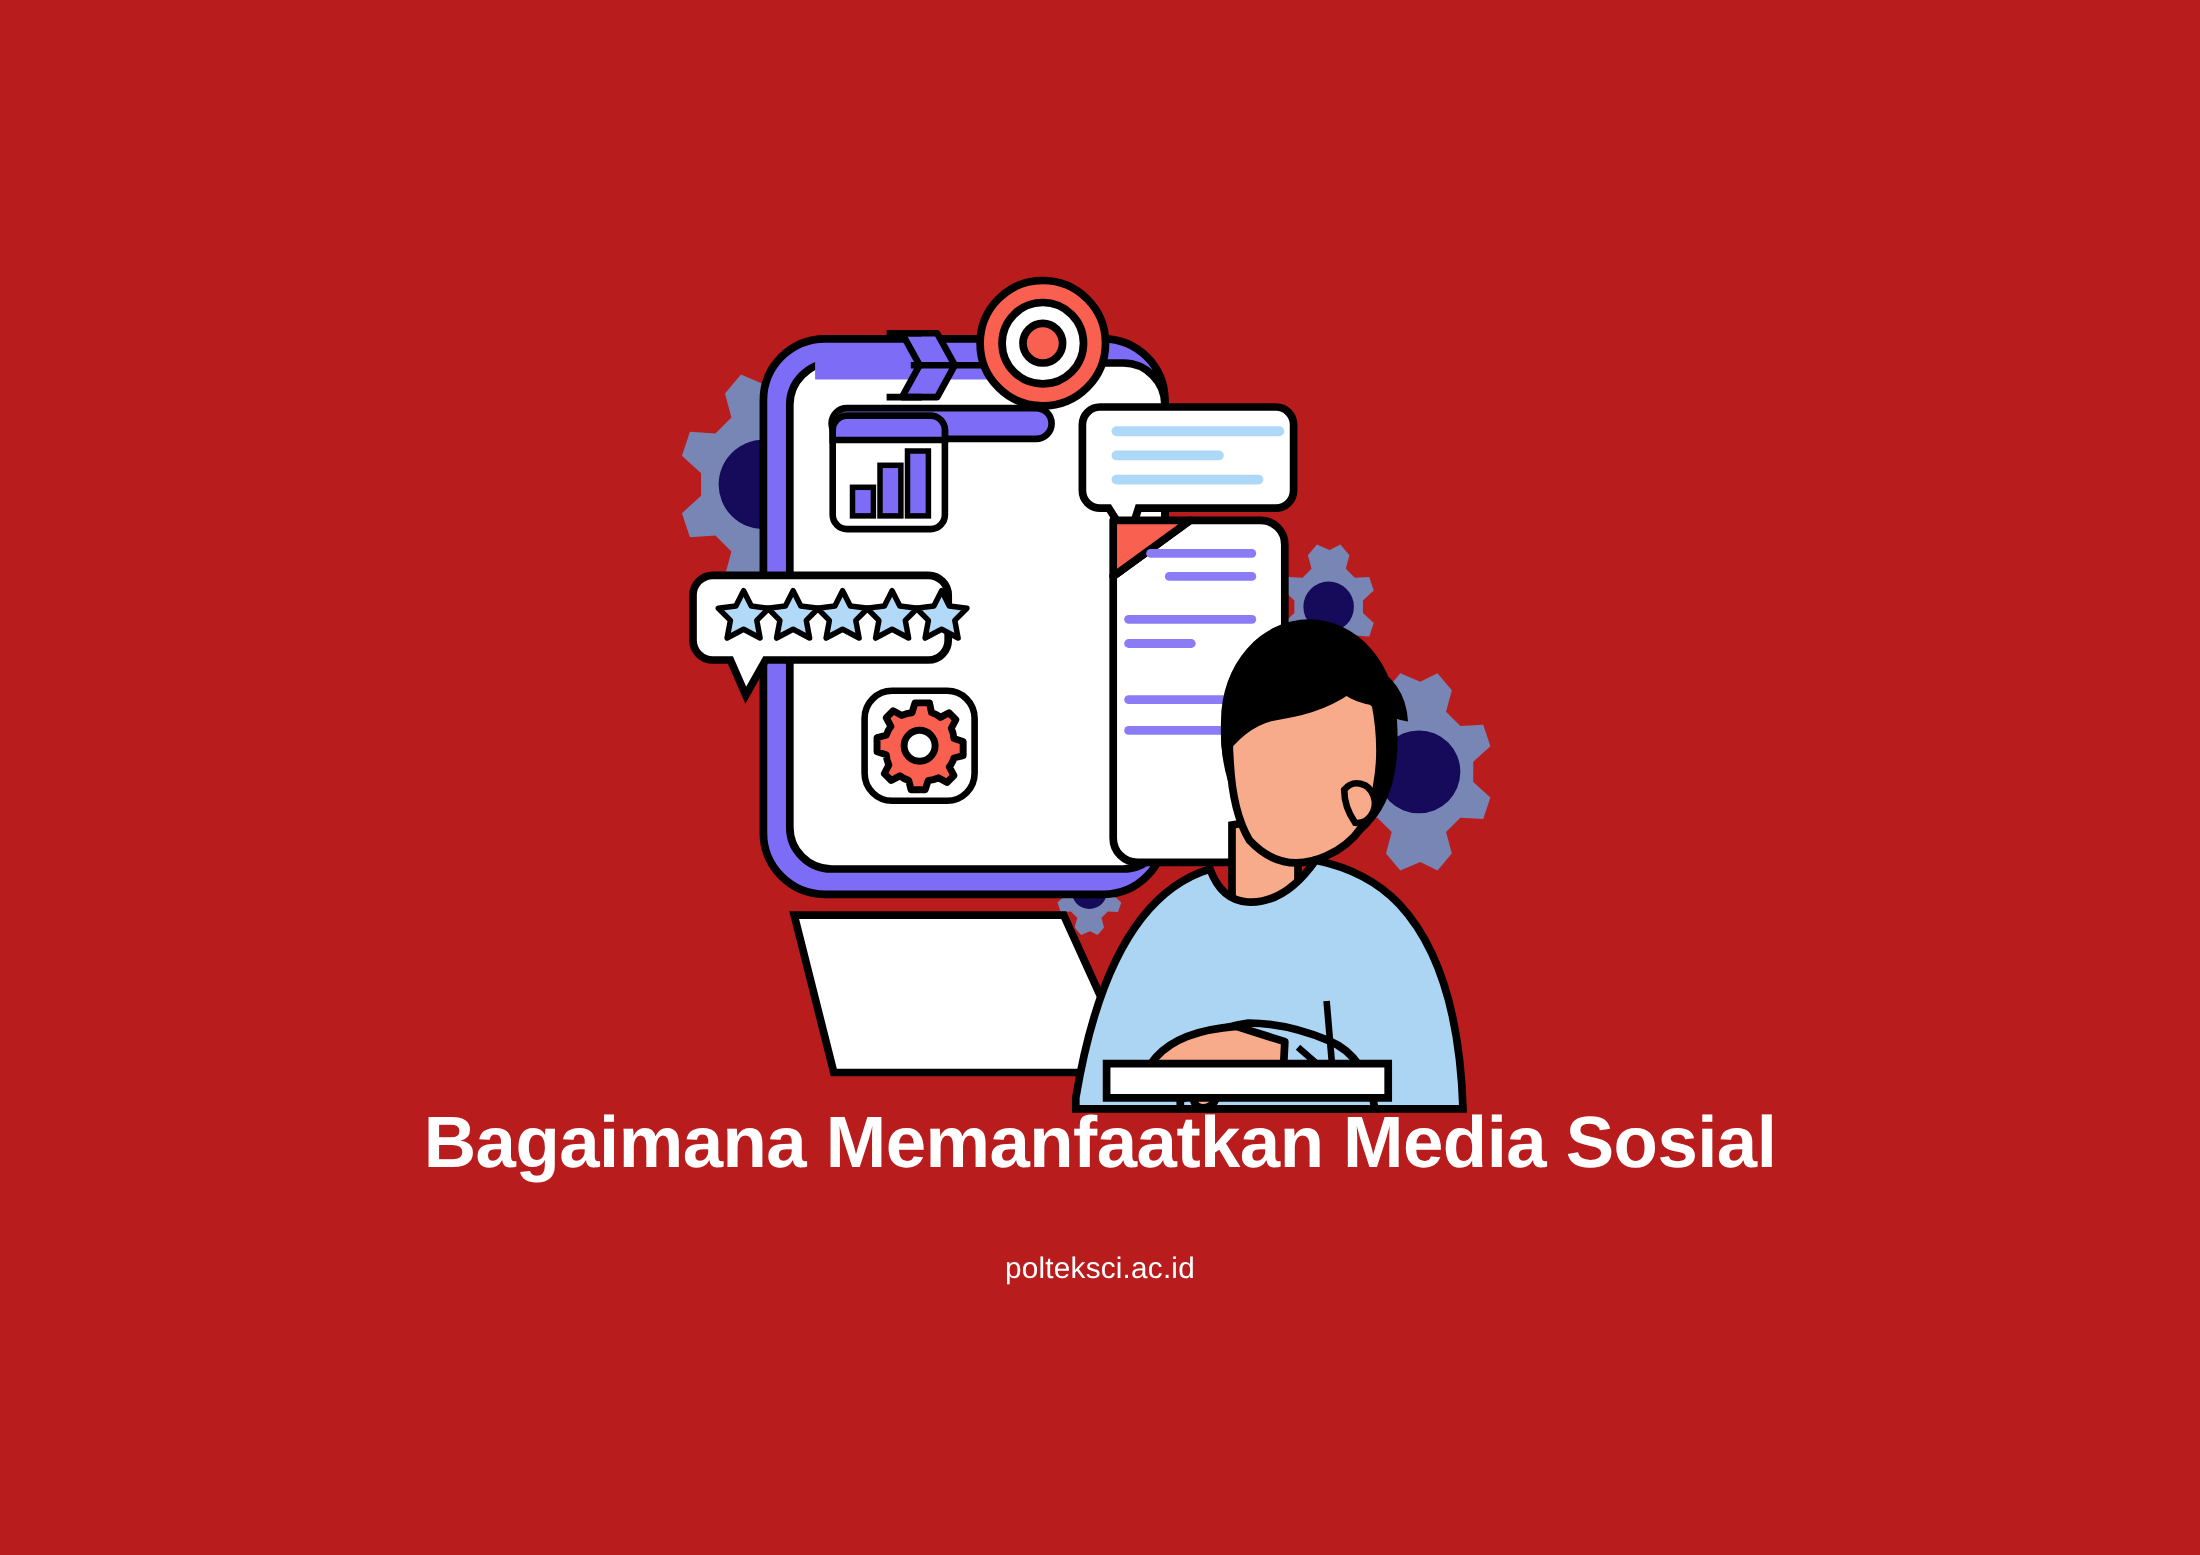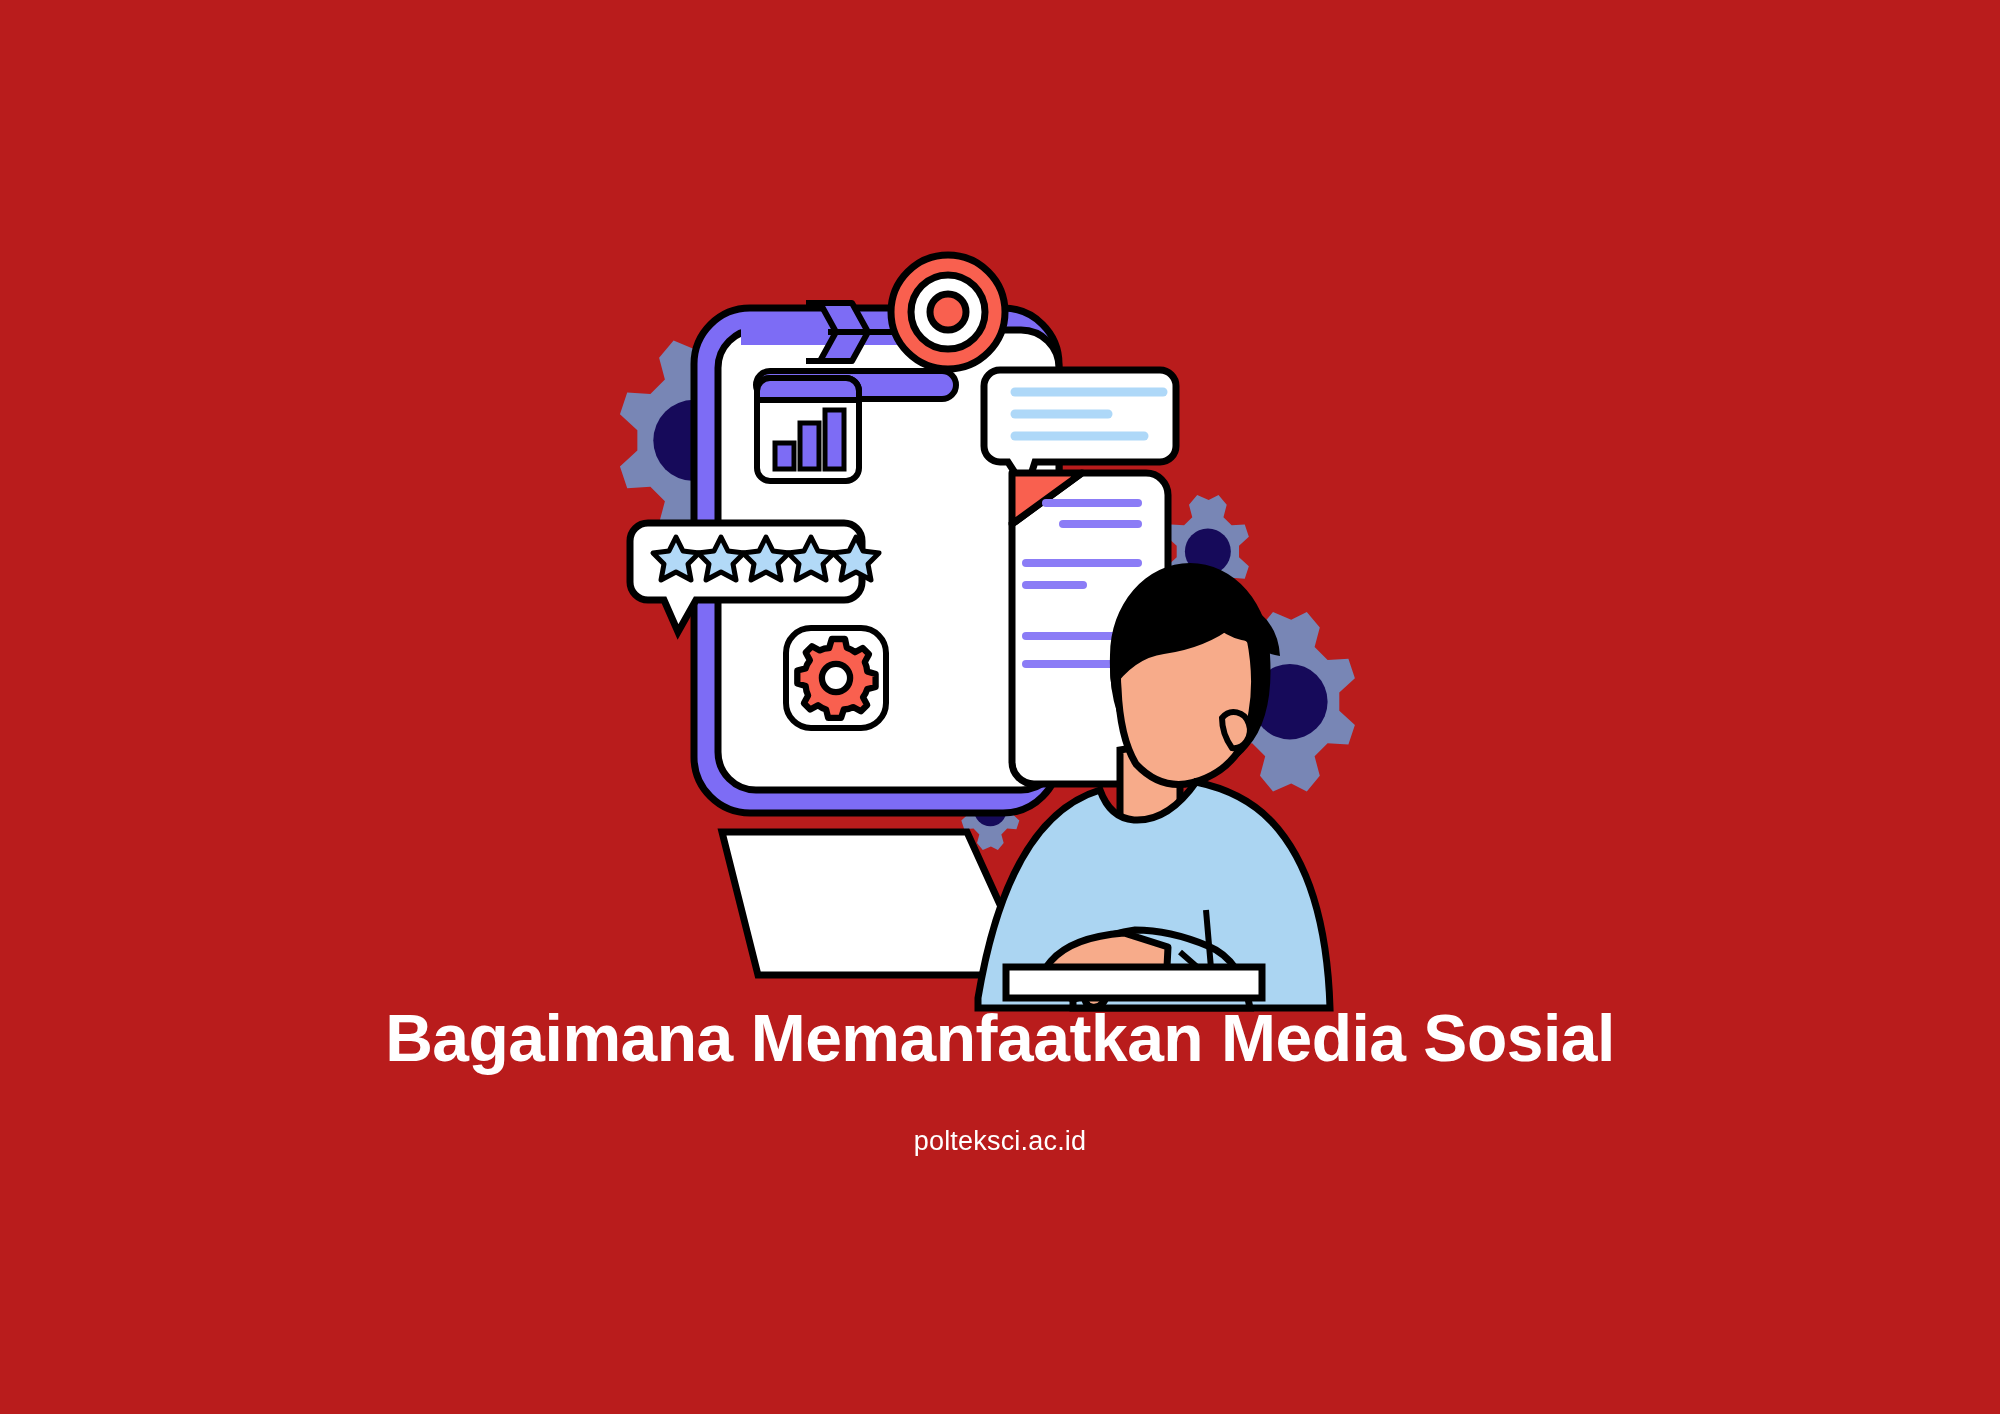--- a/index.html
+++ b/index.html
@@ -51,21 +51,21 @@
   }
   .headline .line {
     display: block;
   }
   .footer-url {
     color: #ffffff;
     font-family: "Liberation Sans", sans-serif;
     font-weight: normal;
     font-size: 27px;
     letter-spacing: 0.2px;
-    margin-top: 48px;
+    margin-top: 60px;
   }
 </style>
 </head>
 <body>
 
 <div id="poster">
 
   <div id="illustration">
     <svg viewBox="0 0 2000 1020" xmlns="http://www.w3.org/2000/svg" preserveAspectRatio="xMidYMid meet">
       <defs>

